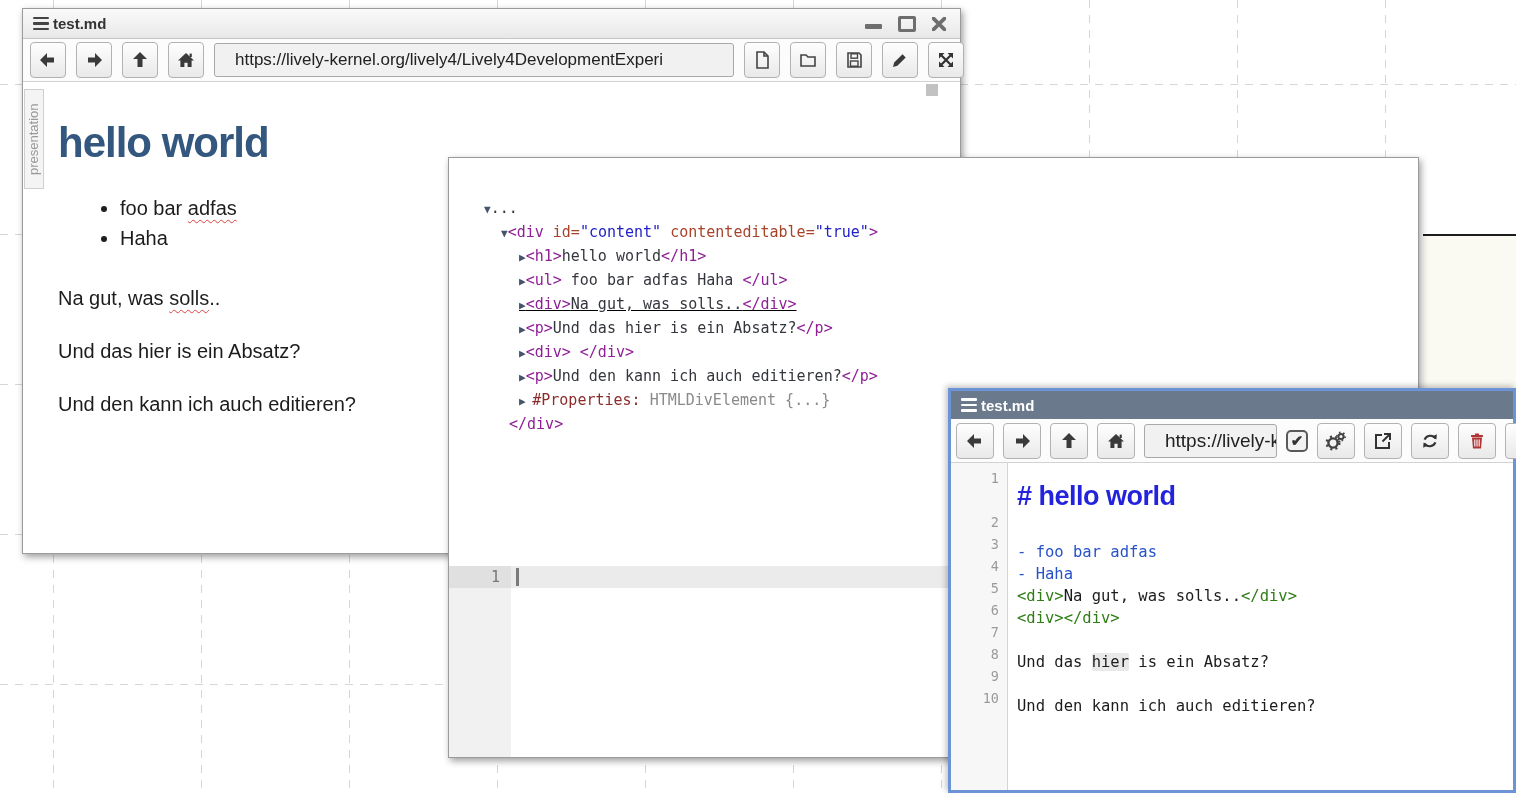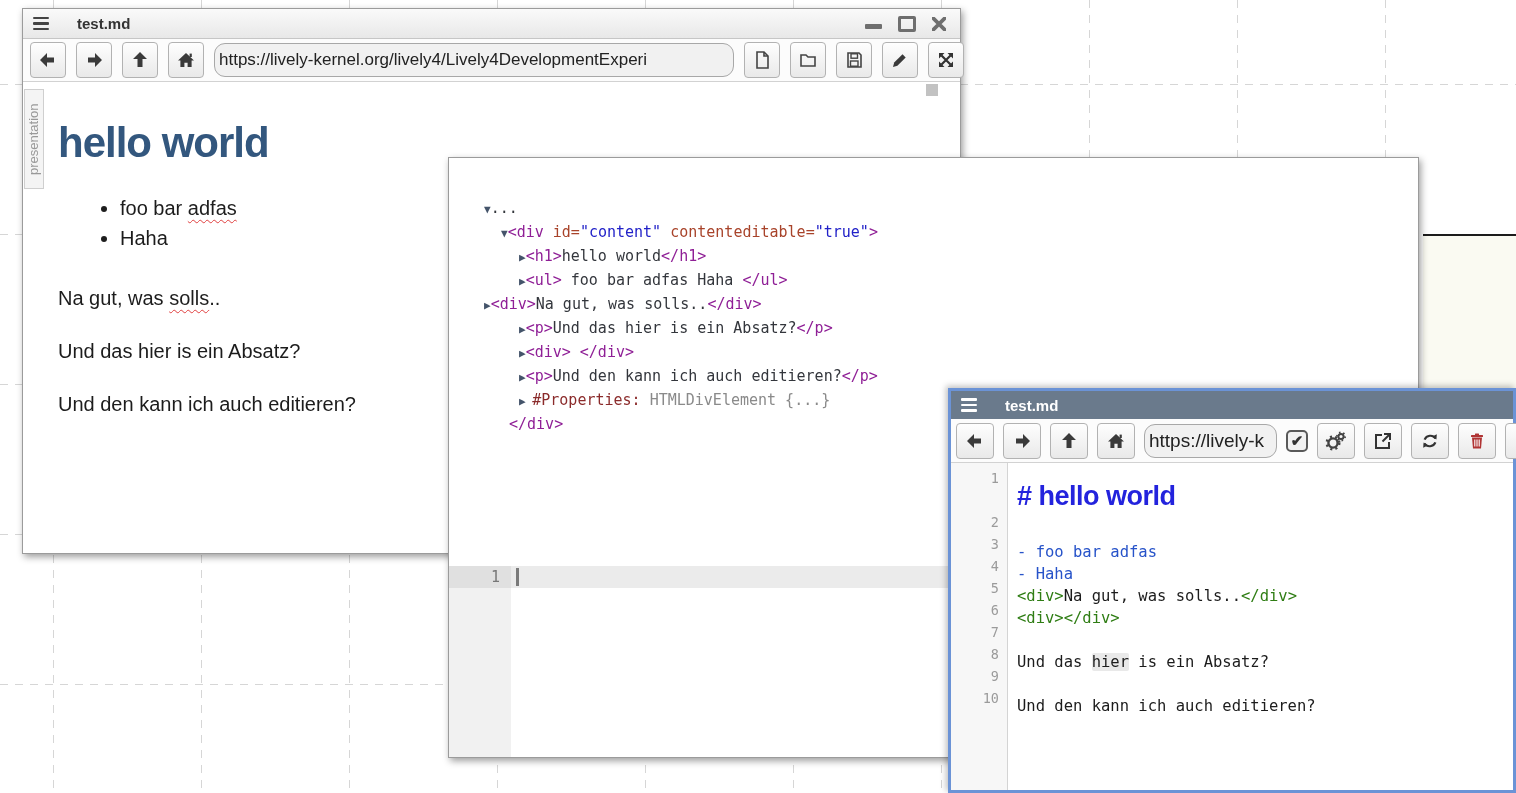--- a/index.html
+++ b/index.html
@@ -4,34 +4,34 @@
 <style>
   html,body{margin:0;padding:0;width:1516px;height:793px;overflow:hidden;background:#fff;
     font-family:"Liberation Sans",sans-serif;}
   .grid-v{position:absolute;top:0;bottom:0;width:1px;z-index:0;
     background:repeating-linear-gradient(to bottom,#d6d6d6 0 8px,transparent 8px 15px);}
   .grid-h{position:absolute;left:0;right:0;height:1px;z-index:0;
     background:repeating-linear-gradient(to right,#d6d6d6 0 8px,transparent 8px 15px);}
   .window{position:absolute;background:#fff;border:1px solid #9b9b9b;
     box-shadow:2px 3px 7px rgba(0,0,0,.38);box-sizing:border-box;}
   .titlebar{height:30px;background:linear-gradient(#fafafa,#e8e8e8);border-bottom:1px solid #c6c6c6;
-    display:flex;align-items:center;padding:0 10px;gap:28px;box-sizing:border-box;}
+    display:flex;align-items:center;padding:0 10px;gap:4px;box-sizing:border-box;}
   .title{font-weight:bold;font-size:15px;color:#333;}
   .hamburger{display:flex;flex-direction:column;gap:3px;cursor:pointer;}
   .hamburger span{width:16px;height:2.6px;background:#444;border-radius:1px;}
   .controls{margin-left:auto;display:flex;gap:16px;align-items:center;padding-right:4px;}
   .ctl-min{width:17px;height:5px;background:#6e6e6e;border-radius:1px;margin-top:6px;}
   .ctl-max{width:12px;height:10px;border:3px solid #6e6e6e;border-radius:2px;}
   .toolbar{height:43px;background:#fcfcfc;border-bottom:1px solid #d2d2d2;
     display:flex;align-items:center;padding:0 7px;gap:10px;box-sizing:border-box;}
   .tb-btn{width:36px;height:36px;flex:0 0 36px;border:1px solid #b2b2b2;border-radius:4px;
     background:linear-gradient(#fefefe,#e9e9e9);display:flex;align-items:center;justify-content:center;
     box-sizing:border-box;}
-  .url{height:34px;border:1px solid #a8a8a8;border-radius:11px;background:#f1f1f1;
-    font-size:17px;color:#222;padding:0 4px;box-sizing:border-box;white-space:nowrap;overflow:hidden;
+  .url{height:34px;border:1px solid #a8a8a8;border-radius:3px;background:#f1f1f1;
+    font-size:17px;color:#222;padding:0 20px;box-sizing:border-box;white-space:nowrap;overflow:hidden;
     display:flex;align-items:center;}
   
   #win-md-view{left:22px;top:8px;width:939px;height:546px;z-index:1;}
   #side-tab{position:absolute;left:1px;top:80px;width:20px;height:100px;background:#f4f4f4;
     border:1px solid #cfcfcf;box-sizing:border-box;color:#999;font-size:13px;
     writing-mode:vertical-rl;transform:rotate(180deg);text-align:center;line-height:18px;}
   #md-content{position:absolute;left:0;top:74px;right:0;bottom:0;overflow:hidden;color:#1e1e1e;}
   #md-content h1{margin:36px 0 0 35px;font-size:42px;color:#33577e;letter-spacing:-1px;}
   #md-content ul{margin:30px 0 0 0;padding-left:97px;font-size:20px;}
   #md-content li{margin-bottom:7px;}
@@ -199,21 +199,21 @@
       </div>
   </div>
 </div>
 
 <div class="window" id="win-inspector">
   <div id="dom-tree">
       <div class="tree-line" style="padding-left: 35px;"><span class="sg-arrow">▼</span><span class="sg-txt">...</span></div>
       <div class="tree-line" style="padding-left: 52px;"><span class="sg-arrow">▼</span><span class="sg-tag">&lt;div</span><span class="sg-txt"> </span><span class="sg-attr">id=</span><span class="sg-str">"content"</span><span class="sg-txt"> </span><span class="sg-attr">contenteditable=</span><span class="sg-str">"true"</span><span class="sg-tag">&gt;</span></div>
       <div class="tree-line" style="padding-left: 70px;"><span class="sg-arrow">▶</span><span class="sg-tag">&lt;h1&gt;</span><span class="sg-txt">hello world</span><span class="sg-tag">&lt;/h1&gt;</span></div>
       <div class="tree-line" style="padding-left: 70px;"><span class="sg-arrow">▶</span><span class="sg-tag">&lt;ul&gt;</span><span class="sg-txt"> foo bar adfas Haha </span><span class="sg-tag">&lt;/ul&gt;</span></div>
-      <div class="tree-line" style="padding-left: 35px;"><span class="sg-arrow">▶</span><span class="sg-tag">&lt;div&gt;</span><span class="sg-txt">Na gut, was solls..</span><span class="sg-tag">&lt;/div&gt;</span></div>
+      <div class="tree-line" style="padding-left: 70px; text-decoration: underline;"><span class="sg-arrow">▶</span><span class="sg-tag">&lt;div&gt;</span><span class="sg-txt">Na gut, was solls..</span><span class="sg-tag">&lt;/div&gt;</span></div>
       <div class="tree-line" style="padding-left: 70px;"><span class="sg-arrow">▶</span><span class="sg-tag">&lt;p&gt;</span><span class="sg-txt">Und das hier is ein Absatz?</span><span class="sg-tag">&lt;/p&gt;</span></div>
       <div class="tree-line" style="padding-left: 70px;"><span class="sg-arrow">▶</span><span class="sg-tag">&lt;div&gt;</span><span class="sg-txt"> </span><span class="sg-tag">&lt;/div&gt;</span></div>
       <div class="tree-line" style="padding-left: 70px;"><span class="sg-arrow">▶</span><span class="sg-tag">&lt;p&gt;</span><span class="sg-txt">Und den kann ich auch editieren?</span><span class="sg-tag">&lt;/p&gt;</span></div>
       <div class="tree-line" style="padding-left: 70px;"><span class="sg-arrow">▶ </span><span class="sg-prop">#Properties:</span><span class="sg-gray"> HTMLDivElement {...}</span></div>
       <div class="tree-line" style="padding-left: 60px;"><span class="sg-tag">&lt;/div&gt;</span></div>
     </div>
   <div class="insp-editor">
     <div class="insp-gutter-bg"></div>
     <div class="insp-active-row">
       <span class="insp-gut">1</span>

